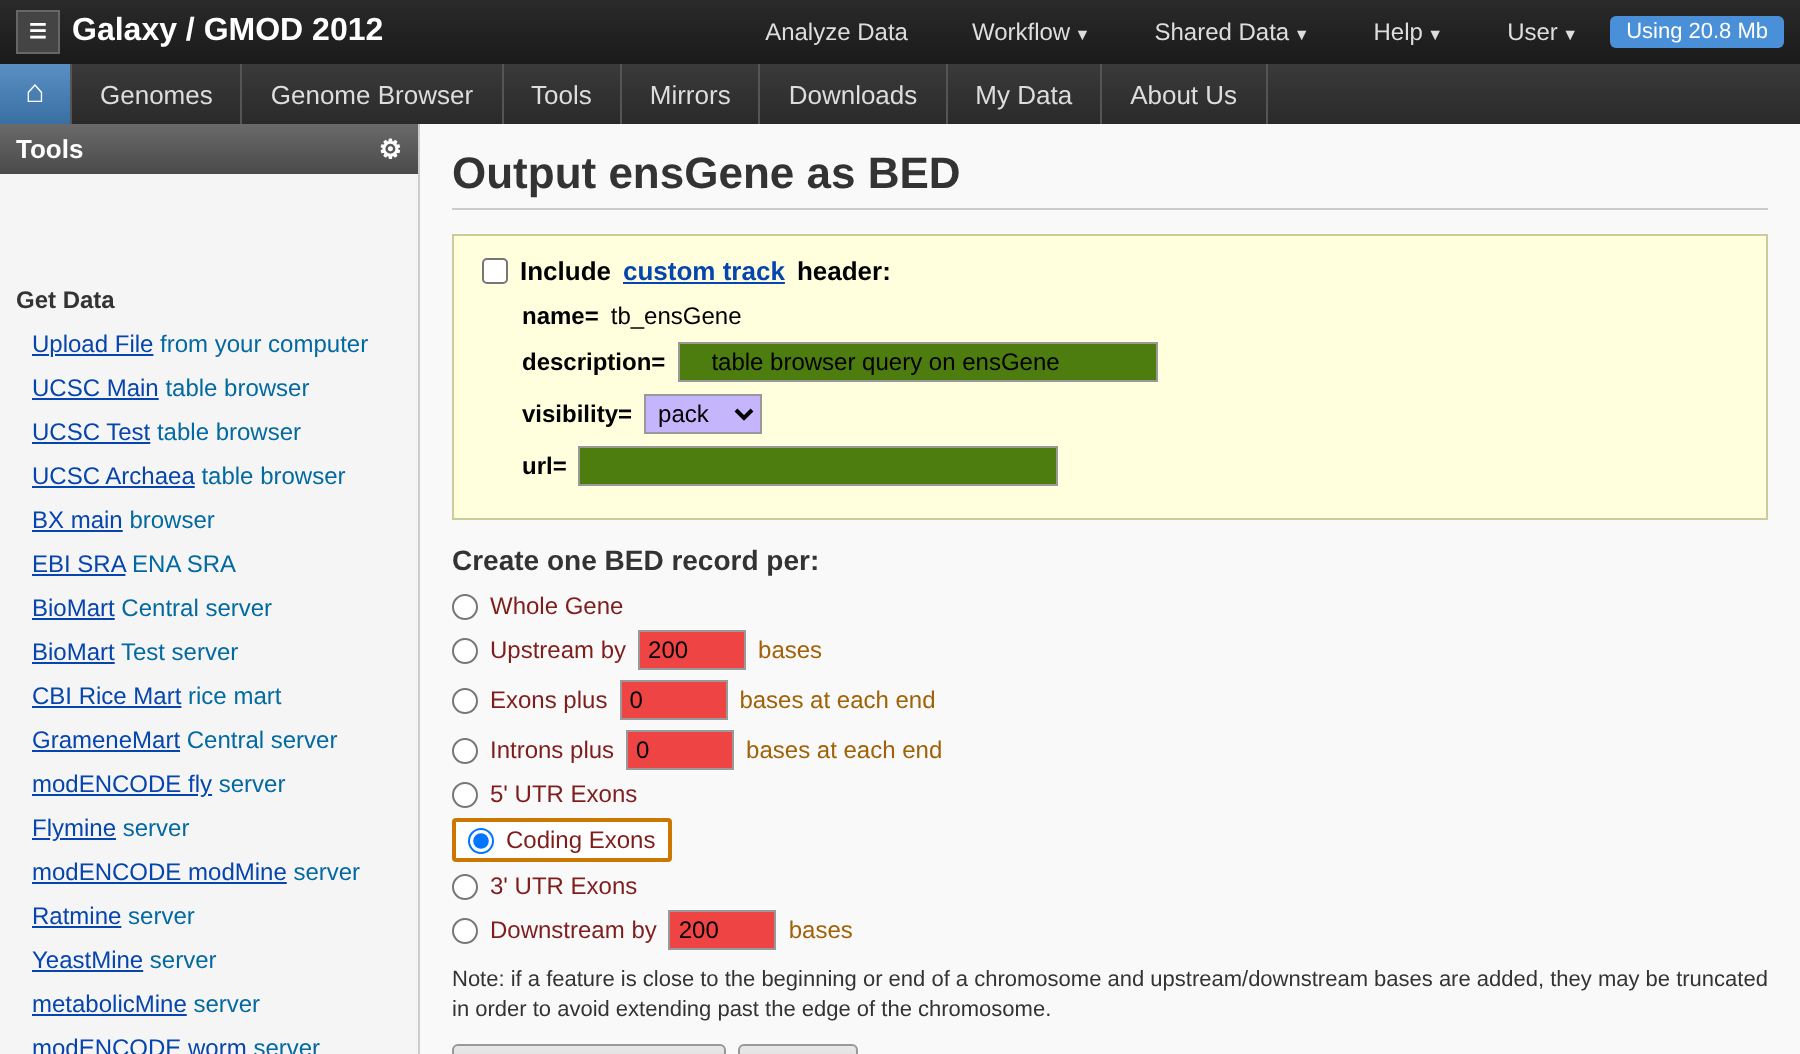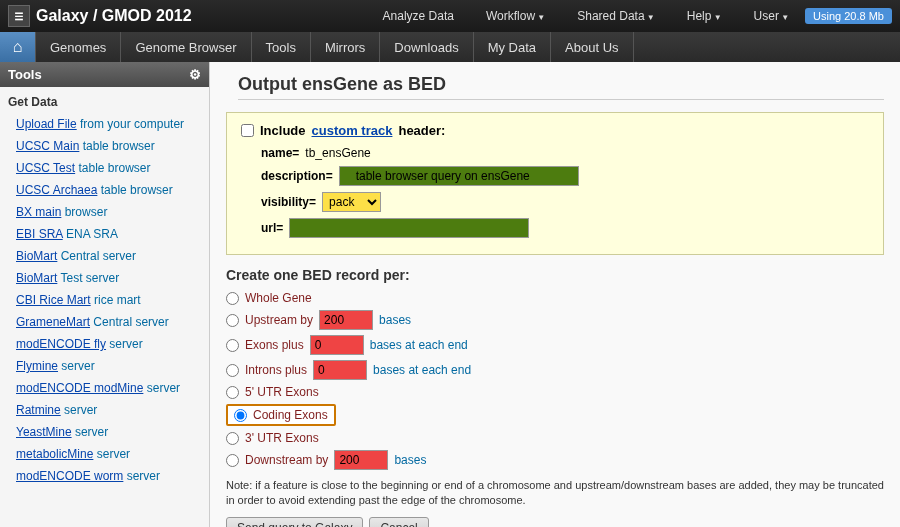--- a/index.html
+++ b/index.html
@@ -106,20 +106,21 @@
       font-size: 13px;
       font-weight: bold;
       display: flex;
       align-items: center;
       justify-content: space-between;
     }
     #sidebar-content {
       overflow-y: auto;
       flex: 1;
       padding: 4px 0;
+      margin-top: 48px;
     }
     .sidebar-section-header {
       font-weight: bold;
       padding: 4px 8px;
       color: #333;
       font-size: 12px;
     }
     .sidebar-item {
       padding: 2px 8px 2px 16px;
       color: #0645ad;
@@ -133,27 +134,26 @@
     
     #content-area {
       flex: 1;
       background: #f9f9f9;
       overflow-y: auto;
       padding: 12px 16px;
     }
 
     
     .page-title {
-      font-size: 18px;
+      font-size: 22px;
       font-weight: bold;
       color: #333;
       margin-bottom: 12px;
       border-bottom: 1px solid #ccc;
       padding-bottom: 4px;
-      margin-left: 12px;
     }
 
     
     .form-section {
       background: #ffffdd;
       border: 1px solid #cccc99;
       padding: 10px 14px;
       margin-bottom: 12px;
     }
     .form-row {
@@ -165,21 +165,21 @@
     .form-row input[type="text"] {
       border: 1px solid #999;
       padding: 2px 16px;
       font-size: 12px;
       background: #4d7c0f;
     }
     .form-row select {
       border: 1px solid #999;
       padding: 1px 2px;
       font-size: 12px;
-      background: #fde047;
+      background: #c4b5fd;
     }
     .form-row .field-name {
       font-weight: bold;
       font-size: 12px;
     }
 
     .custom-track-link {
       color: #0645ad;
       text-decoration: underline;
     }
@@ -218,21 +218,21 @@
     }
     .radio-row input[type="text"] {
       border: 1px solid #999;
       padding: 2px 4px;
       font-size: 12px;
       background: #ef4444;
       width: 54px;
     }
     .radio-row .suffix {
       font-size: 12px;
-      color: #0369a1;
+      color: #a16207;
     }
 
     
     .selected-radio-row {
       background: #fff;
       border: 2px solid #cc7700;
       padding: 2px 6px;
       border-radius: 2px;
       display: inline-flex;
       align-items: center;

